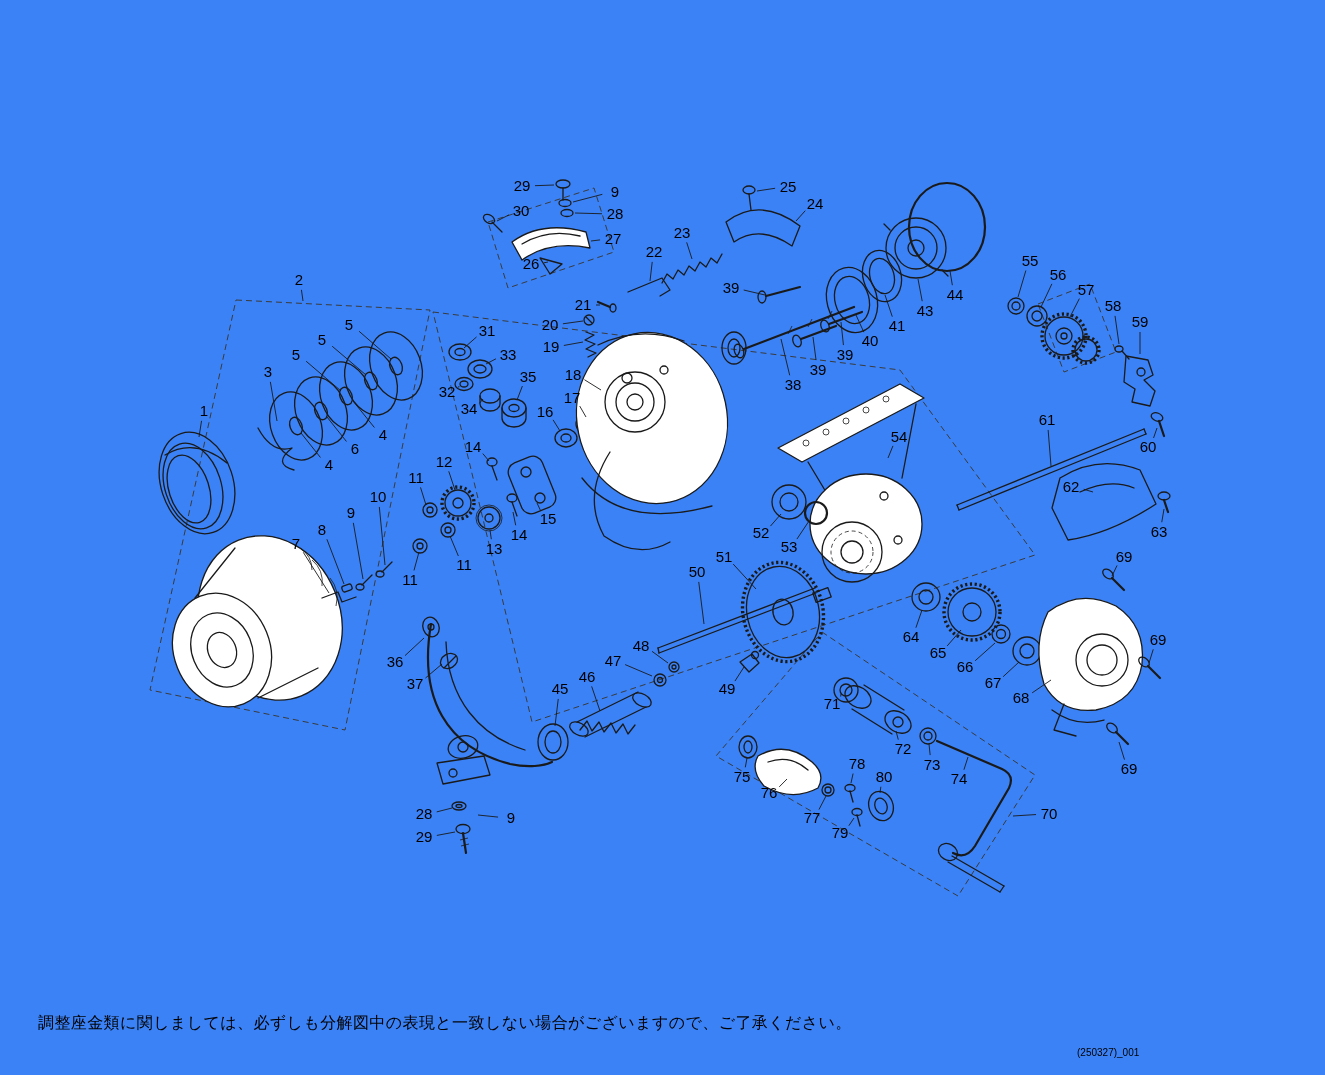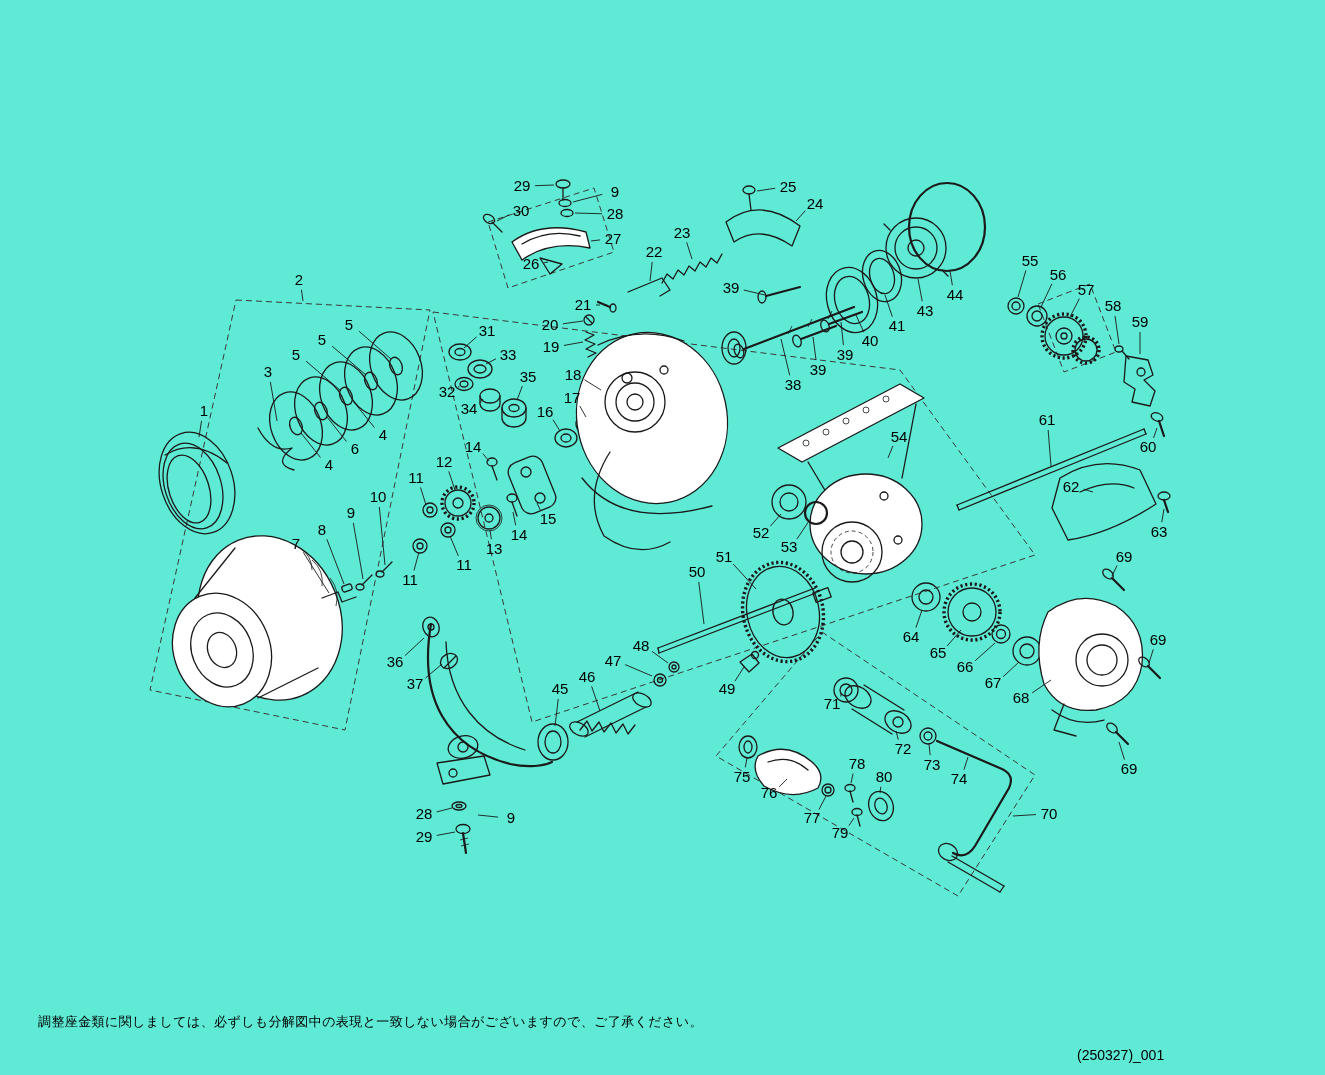--- a/index.html
+++ b/index.html
@@ -1,29 +1,29 @@
 <!DOCTYPE html>
 <html><head>
 <meta charset="utf-8">
 <style>
   html,body{margin:0;padding:0;background:#fff;}
-  .page{position:relative;width:1325px;height:1075px;background:#5eead4;
+  .page{position:relative;width:1325px;height:1075px;background:#3b82f6;
         font-family:"Liberation Sans",sans-serif;overflow:hidden;}
   .diagram-svg{position:absolute;left:0;top:0;}
   
   .ln{fill:none;stroke:#1a1a1a;stroke-width:1.3;stroke-linecap:round;stroke-linejoin:round;}
   .lnf{fill:#ffffff;stroke:#1a1a1a;stroke-width:1.3;stroke-linejoin:round;}
   .ln2{fill:none;stroke:#1a1a1a;stroke-width:2.2;stroke-linecap:round;}
   .thin{fill:none;stroke:#1a1a1a;stroke-width:0.8;}
   .teeth{fill:none;stroke:#1a1a1a;stroke-width:3.4;stroke-dasharray:2.2 2.6;}
   .dashbox{fill:none;stroke:#3a3a3a;stroke-width:1;stroke-dasharray:6 4;}
   .leader{stroke:#1a1a1a;stroke-width:0.9;}
   .plabel{font-family:"Liberation Sans",sans-serif;font-size:15px;fill:#000;text-anchor:middle;}
-  .footnote{position:absolute;color:#000;font-size:13px;letter-spacing:0.4px;white-space:nowrap;}
-  .docnum{position:absolute;color:#000;font-size:14px;white-space:nowrap;}
+  .footnote{position:absolute;color:#000;font-size:16px;letter-spacing:0.4px;white-space:nowrap;}
+  .docnum{position:absolute;color:#000;font-size:10px;white-space:nowrap;}
 </style>
 </head>
 <body>
 
 <div class="page">
 
   <svg id="diagram-svg" class="diagram-svg" width="1325" height="1075" viewBox="0 0 1325 1075">
 
     <g>
       <polygon class="dashbox" points="236,300 430,310 345,730 150,690"></polygon>

